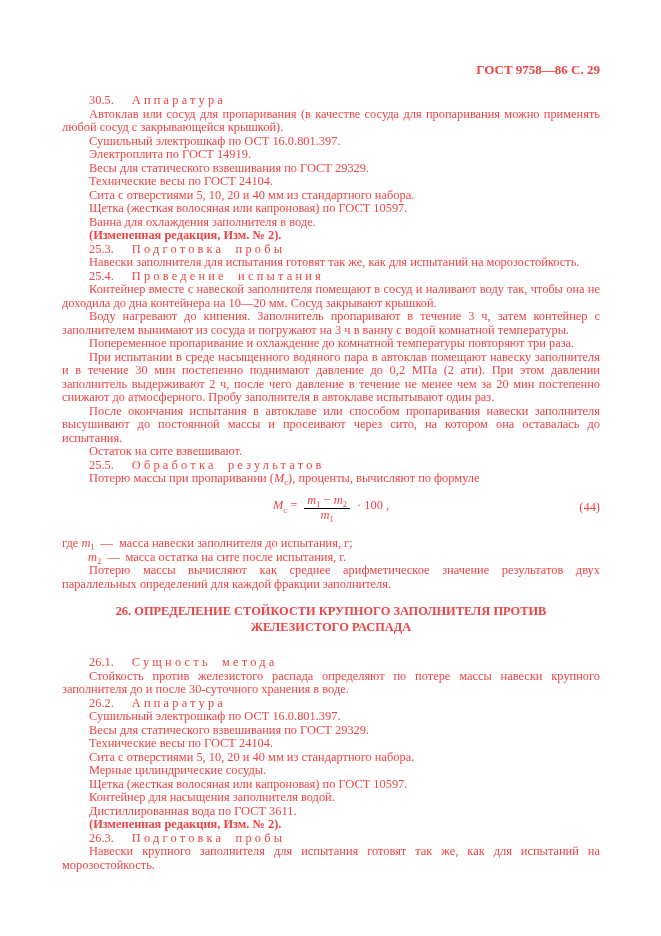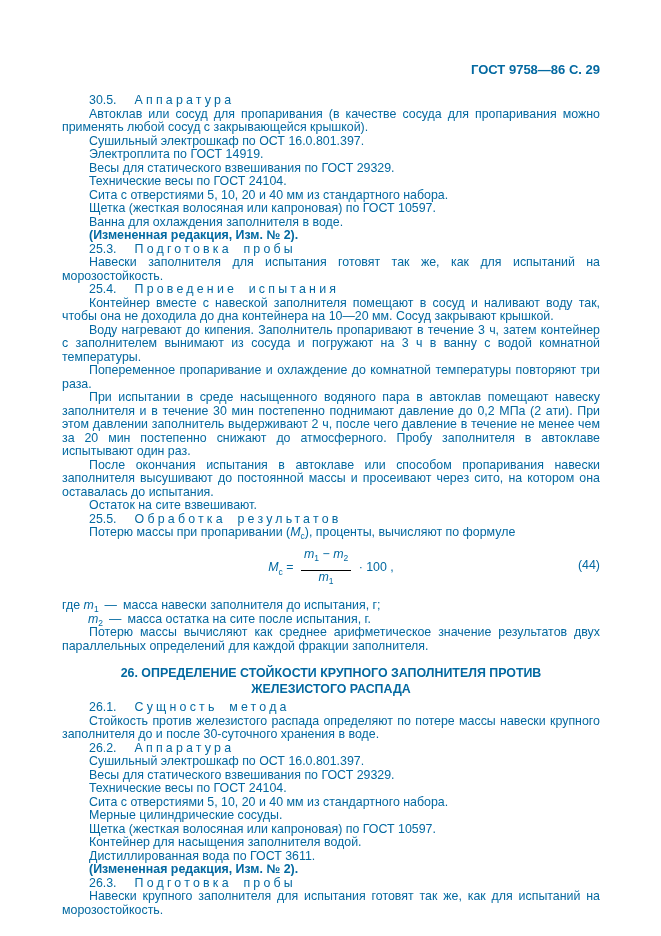--- a/index.html
+++ b/index.html
@@ -2,24 +2,24 @@
 <html lang="ru"><head>
 <meta charset="utf-8">
 <style>
   html, body { margin: 0; padding: 0; background: #ffffff; }
   .page {
     position: relative;
     width: 661px;
     height: 936px;
     background: #ffffff;
     overflow: hidden;
-    font-family: Liberation Sans, sans-serif;
+    font-family: Liberation Serif, serif;
     font-size: 12.4px;
     line-height: 13.5px;
-    color: #0369a1;
+    color: #ef4444;
   }
   .doc-header {
     position: absolute;
     top: 63px;
     left: 62px;
     width: 538px;
     text-align: right;
     font-weight: bold;
     font-size: 13px;
     line-height: 14px;
@@ -42,31 +42,31 @@
     margin: 8px 0 14px;
   }
   .formula { display: inline-block; }
   .frac {
     display: inline-block;
     vertical-align: -0.85em;
     text-align: center;
     margin: 0 4px;
     line-height: 1.12;
   }
-  .fnum { display: block; border-bottom: 1px solid #000; padding: 0 3px 9px; }
+  .fnum { display: block; border-bottom: 1px solid #000; padding: 0 3px 1px; }
   .fden { display: block; }
   .eq-num { position: absolute; right: 0; top: 50%; transform: translateY(-50%); text-align: center; }
   .where  { text-indent: 0 !important; text-align: left !important; }
   .where .wdash { margin: 0 6px; }
   .where2 { padding-left: 26px; }
   .sec-heading {
     text-align: center;
     font-weight: bold;
     line-height: 15.5px;
-    margin: 13px 0 4px;
+    margin: 13px 0 21px;
   }
 </style>
 </head>
 <body>
 
 <div class="page">
 
   <div class="doc-header">ГОСТ 9758—86 С. 29</div>
 
   <div class="doc-body">

